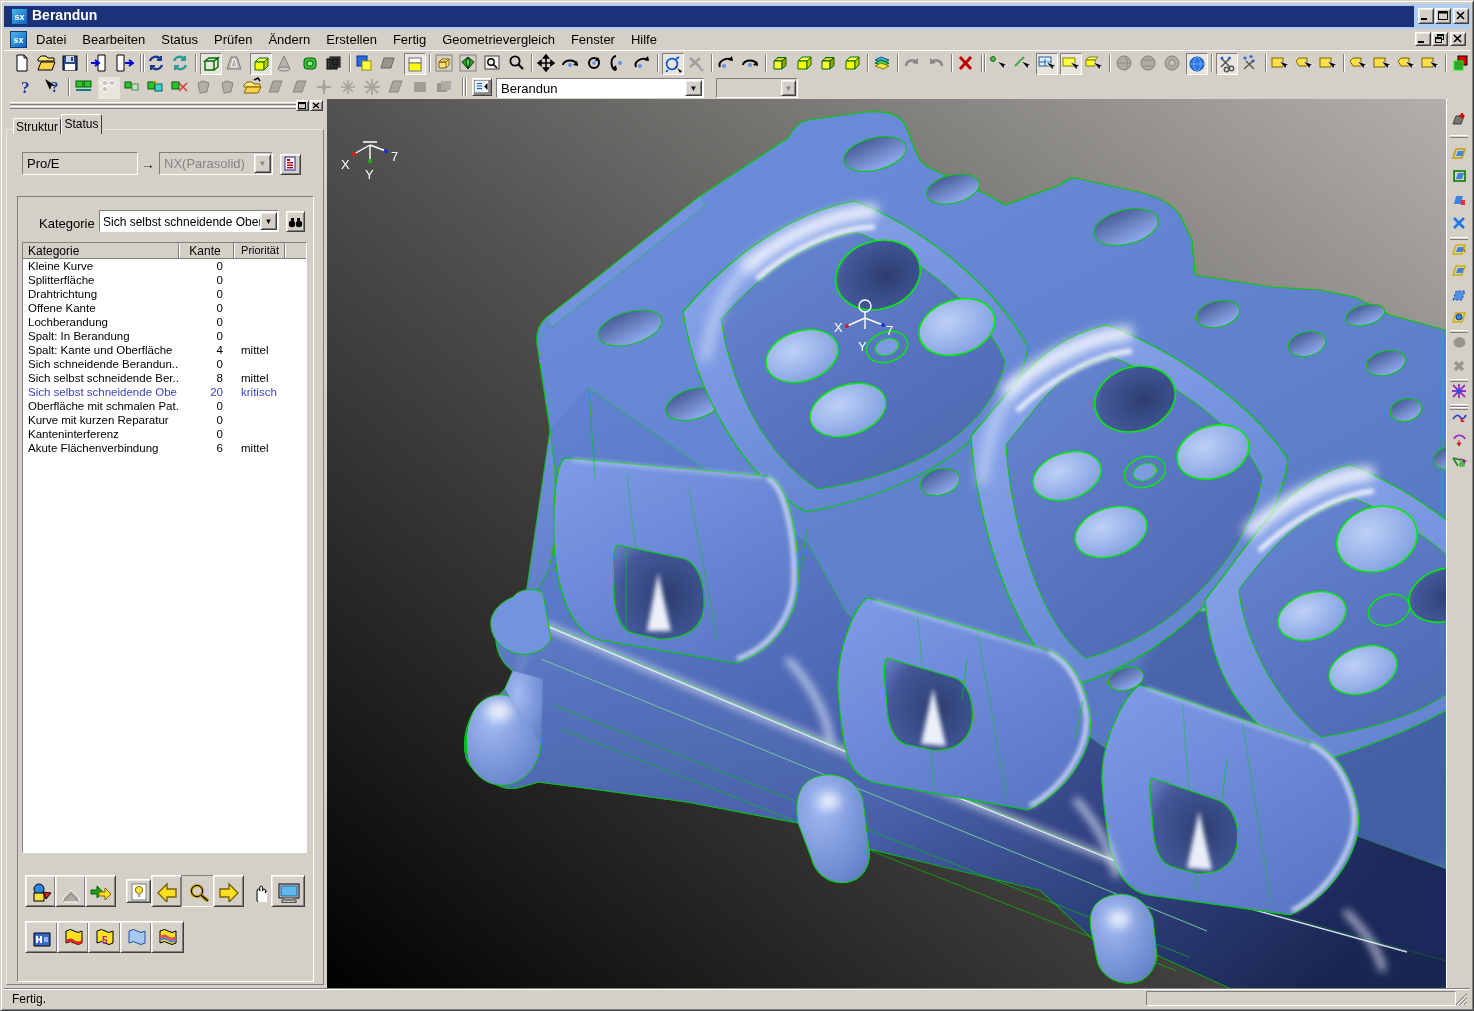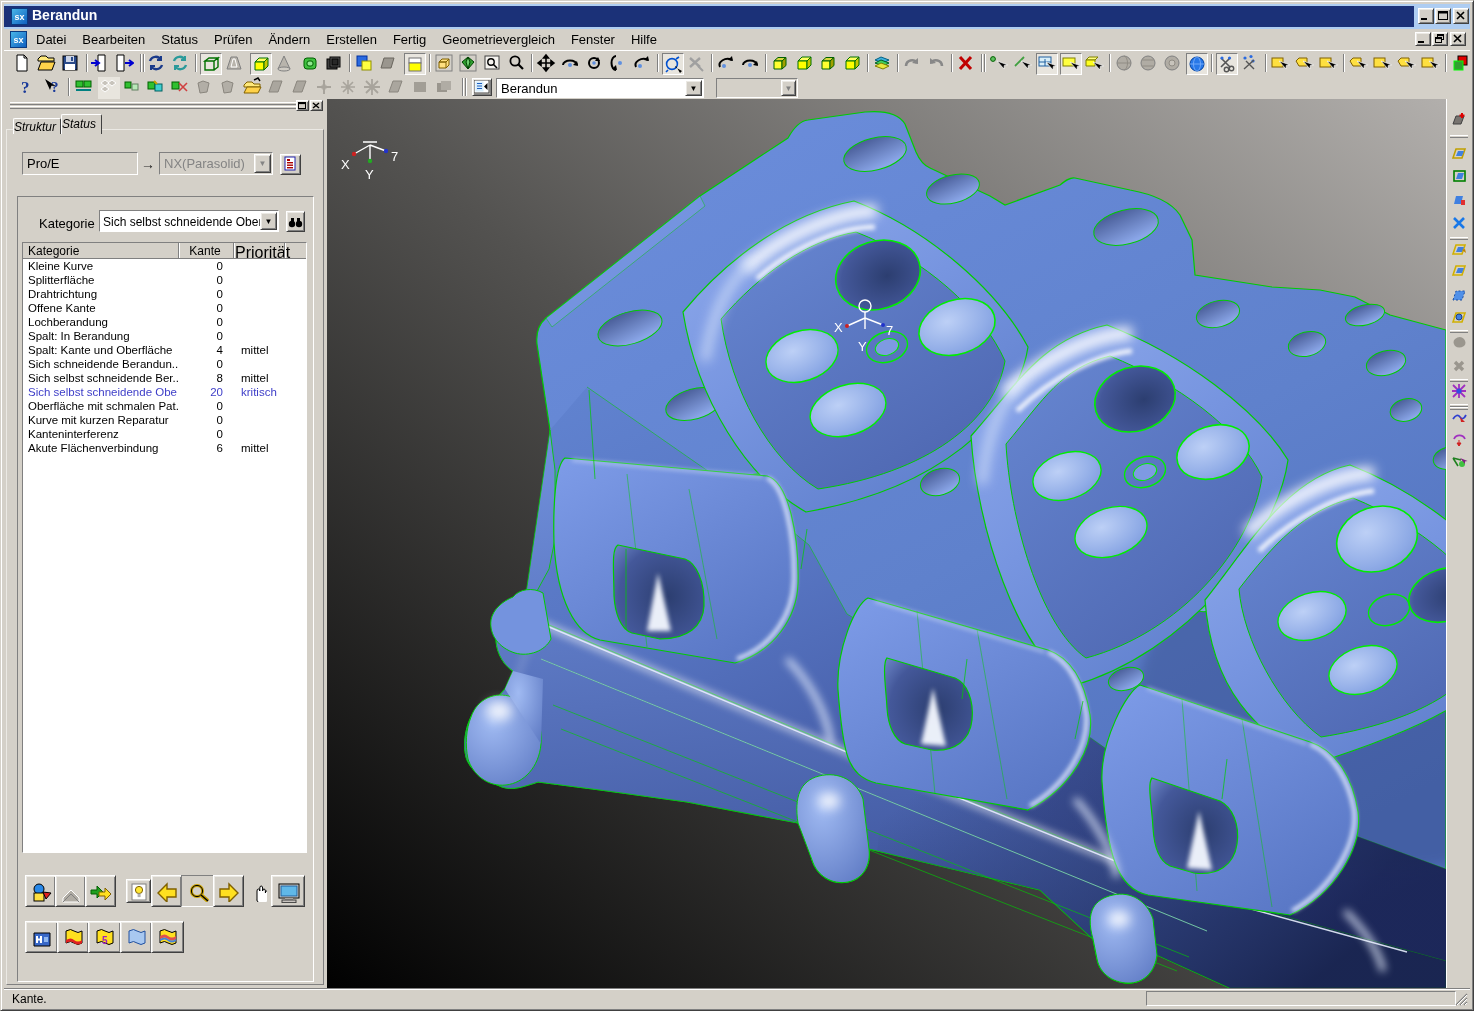--- a/index.html
+++ b/index.html
@@ -17,21 +17,21 @@
 .menuitem { float:left; padding:3px 8px 0 8px; font-size:13px; color:#000; height:21px; }
 #tb1 { left:4px; top:50px; width:1466px; height:26px; background:#d4d0c8; border-top:1px solid #ffffff; }
 #tb2 { left:4px; top:76px; width:1466px; height:24px; background:#d4d0c8; }
 .ti { position:absolute; width:22px; height:22px; top:2px; }
 .tsep { position:absolute; top:3px; width:2px; height:18px; border-left:1px solid #808080; border-right:1px solid #ffffff; }
 #leftpanel { left:4px; top:99px; width:323px; height:889px; background:#d4d0c8; }
 #viewport { left:327px; top:99px; width:1119px; height:889px; background:#444; }
 #righttb { left:1446px; top:99px; width:24px; height:889px; background:#d4d0c8; border-left:1px solid #ffffff; }
 #statusbar { left:4px; top:988px; width:1466px; height:19px; background:#d4d0c8; border-top:1px solid #808080; box-shadow: inset 0 1px 0 #ffffff; font-size:12px; }
 .grip { position:absolute; height:3px; border-top:1px solid #ffffff; border-bottom:1px solid #808080; }
-.tab { position:absolute; background:#d4d0c8; border-top:1px solid #ffffff; border-left:1px solid #ffffff; border-right:1px solid #404040; font-size:13px; text-align:left; border-top-left-radius:2px; border-top-right-radius:2px;font-style:italic; }
+.tab { position:absolute; background:#d4d0c8; border-top:1px solid #ffffff; border-left:1px solid #ffffff; border-right:1px solid #404040; font-size:13px; text-align:center; border-top-left-radius:2px; border-top-right-radius:2px; }
 table#cats { border-collapse:collapse; font-size:11.5px; width:283px; table-layout:fixed; }
 #cats td { height:14px; padding:0 0 0 5px; overflow:hidden; white-space:nowrap; }
 </style>
 </head>
 <body>
 
 <div class="abs" style="left:0;top:0;width:1474px;height:1011px;border:1px solid #d4d0c8;border-right-color:#404040;border-bottom-color:#404040;box-shadow:inset 1px 1px 0 #ffffff, inset -1px -1px 0 #808080;"></div>
 
 <div class="abs" id="titlebar">
   <div id="titlenavy"></div>
@@ -637,21 +637,21 @@
         <circle cx="11" cy="10" r="3.2" fill="#000"></circle>
         <rect x="3" y="4" width="3" height="4" fill="#000"></rect>
         <rect x="9" y="4" width="3" height="4" fill="#000"></rect>
       </svg>
   </div>
 
   <div class="abs sunken2" style="left:18px;top:143px;width:285px;height:611px;background:#fff;">
     <div style="position:relative;height:16px;background:#d4d0c8;border-bottom:1px solid #808080;">
       <span class="abs" style="left:5px;top:1px;font-size:12px;">Kategorie</span>
       <span class="abs" style="left:156px;top:1px;width:52px;text-align:center;font-size:12px;">Kante</span>
-      <span class="abs" style="left:212px;top:1px;width:50px;text-align:center;font-size:16px;">Priorität</span>
+      <span class="abs" style="left:212px;top:1px;width:50px;text-align:center;font-size:11px;">Priorität</span>
       <span class="abs" style="left:155px;top:0;width:2px;height:15px;border-left:1px solid #808080;border-right:1px solid #fff;"></span>
       <span class="abs" style="left:210px;top:0;width:2px;height:15px;border-left:1px solid #808080;border-right:1px solid #fff;"></span>
       <span class="abs" style="left:261px;top:0;width:2px;height:15px;border-left:1px solid #808080;border-right:1px solid #fff;"></span>
     </div>
     <table id="cats">
       <colgroup>
           <col style="width:155px">
           <col style="width:55px">
           <col style="width:51px">
           <col>
@@ -1172,19 +1172,19 @@
   <span class="abs" style="left:2px;top:353px;width:20px;height:20px;">
       <svg width="18" height="18" style="position:absolute;left:1px;top:1px;">
         <path d="M3 5 l5 8 M3 5 l8 2" stroke="#208020" stroke-width="1.6"></path>
         <circle cx="12" cy="11" r="3" fill="#40c040"></circle>
         <path d="M10 5 l5 6 0 -2.6 2.6 -0.3z" fill="#802080"></path>
       </svg>
     </span>
 </div>
 
 <div class="abs" id="statusbar">
-  <span style="position:absolute;left:8px;top:3px;">Kante.</span>
+  <span style="position:absolute;left:8px;top:3px;">Fertig.</span>
   <div class="abs sunken2" style="left:1142px;top:2px;width:310px;height:15px;"></div>
   <svg class="abs" style="right:2px;top:4px;" width="13" height="13">
       <path d="M12 1 L1 12 M12 5 L5 12 M12 9 L9 12" stroke="#808080" stroke-width="1.4"></path>
       <path d="M12 2 L2 12 M12 6 L6 12 M12 10 L10 12" stroke="#fff" stroke-width="1"></path>
     </svg>
 </div>
 
 </body></html>

